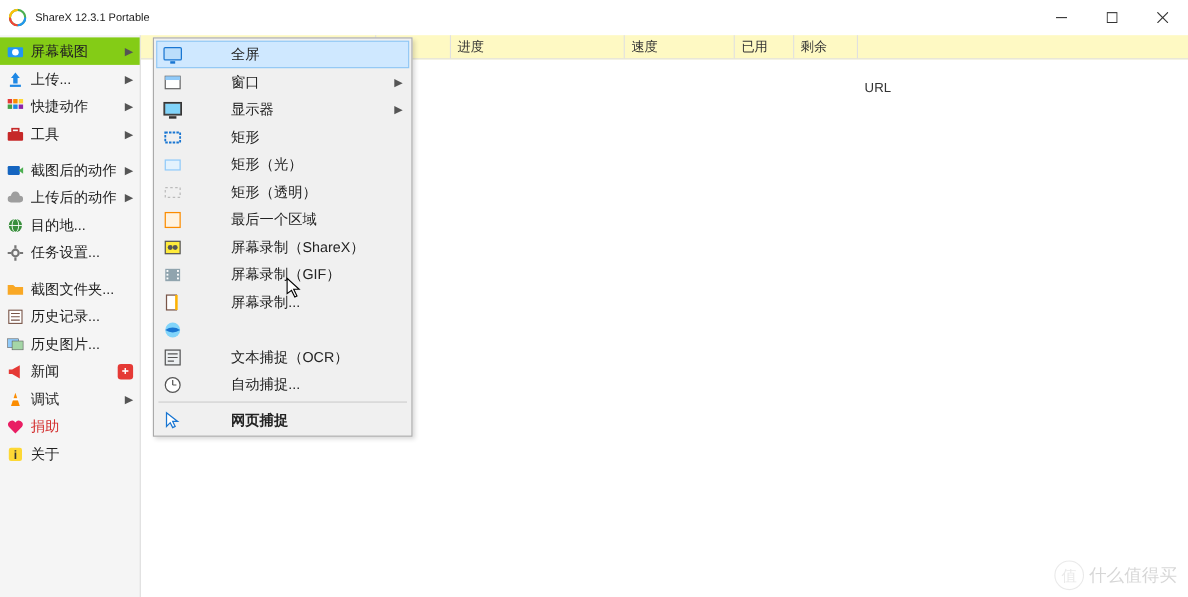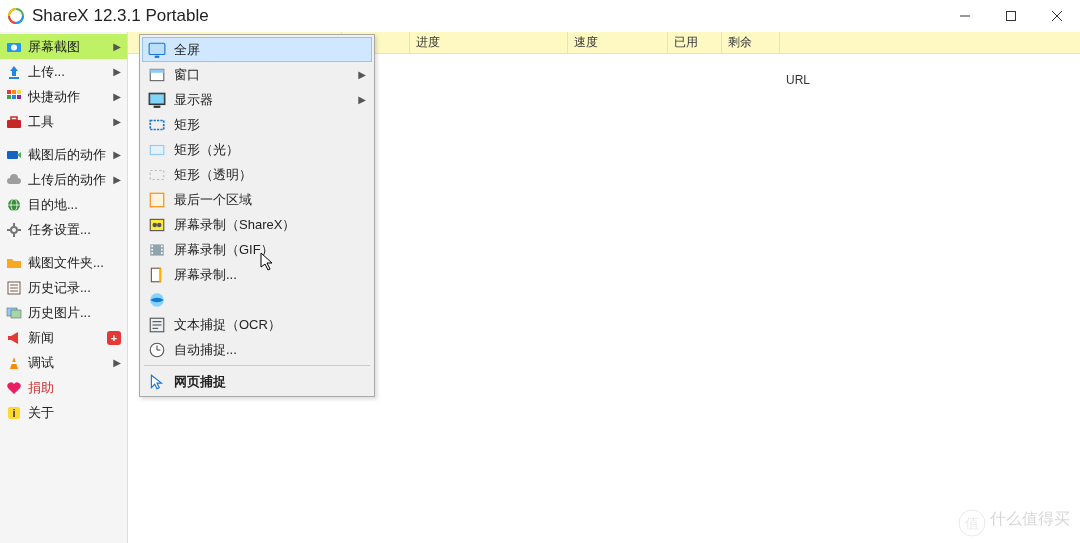--- a/index.html
+++ b/index.html
@@ -1,57 +1,57 @@
 <!DOCTYPE html>
 <html><head>
 <meta charset="utf-8">
 <style>
   * { box-sizing: border-box; margin: 0; padding: 0; }
   body { font-family: "Microsoft YaHei", "Segoe UI", sans-serif; font-size: 13px; color: #222; background: #fff; width: 1080px; height: 543px; overflow: hidden; position: relative; }
   
   
   .titlebar { height: 32px; display: flex; align-items: center; padding-left: 8px; background: #fff; }
   .titlebar .logo { width: 16px; height: 16px; margin-right: 8px; }
-  .titlebar .title { flex: 1; font-size: 17px; }
+  .titlebar .title { flex: 1; font-size: 10px; }
   .titlebar .ctrl { width: 46px; height: 32px; display: flex; align-items: center; justify-content: center; cursor: pointer; }
   
   
   .main { display: flex; height: calc(543px - 32px); }
   
   
   .sidebar { width: 139px; background: #f5f5f5; border-right: 1px solid #ddd; padding-top: 2px; }
   .side-item { height: 25px; display: flex; align-items: center; padding: 0 6px; cursor: pointer; position: relative; }
-  .side-item.active { background: #bef264; }
+  .side-item.active { background: #84cc16; }
   .side-item .icon { width: 16px; height: 16px; margin-right: 6px; flex-shrink: 0; display:flex; align-items:center; justify-content:center; font-size:12px; }
   .side-item .label { flex: 1; white-space: nowrap; overflow: hidden; }
   .side-item .arrow { font-size: 10px; color: #555; margin-left: 4px; }
   .side-item .badge { width: 14px; height: 14px; background: #e53935; color:#fff; border-radius:3px; font-size:11px; display:flex; align-items:center; justify-content:center; margin-left: 4px; font-weight:bold;}
   .side-item.donate .label { color: #d32f2f; }
   
   
   .content { flex: 1; position: relative; }
   .table-header { display: flex; height: 22px; border-bottom: 1px solid #e0e0e0; background:#fef9c3; }
   .th { padding: 0 6px; font-size: 12px; display:flex; align-items:center; border-right:1px solid #e0e0e0; color:#333; }
   .th:last-child{border-right:none;}
   
   
   .submenu { position: absolute; left: 139px; top: 34px; width: 236px; background: #f0f0f0; border: 1px solid #aaa; z-index: 10; padding:2px; box-shadow: 2px 2px 4px rgba(0,0,0,0.15);}
   .sub-item { height: 25px; display: flex; align-items: center; padding: 0 6px; cursor: pointer; position:relative; }
   .sub-item.highlight { background: #cfe8ff; border: 1px solid #8ec6f4; padding: 0 5px; height:25px; }
   .sub-item .icon { width: 18px; height: 18px; margin-right: 8px; flex-shrink:0; display:flex; align-items:center; justify-content:center;}
-  .sub-item .label { flex: 1; }
+  .sub-item .label { flex: 1; margin-left: 36px; }
   .sub-item .arrow { font-size: 10px; color: #555; }
   .sub-sep { height:1px; background:#ccc; margin: 3px 2px; }
   .sub-item.bold .label { font-weight: bold; }
   
   
   .cursor { position:absolute; left: 260px; top: 252px; z-index:20; pointer-events:none;}
   
   
-  .watermark { position:absolute; right: 10px; bottom: 6px; opacity:0.18; font-size:16px; display:flex; align-items:flex-start;}
+  .watermark { position:absolute; right: 10px; bottom: 6px; opacity:0.18; font-size:16px; display:flex; align-items:center;}
   .watermark .wm-icon{width:28px;height:28px;margin-right:4px;}
 </style>
 </head>
 <body>
 
 <div class="titlebar">
   <span class="logo">
     <svg viewBox="0 0 16 16">
         <circle cx="8" cy="8" r="7" fill="none" stroke="#4caf50" stroke-width="2"></circle>
         <circle cx="8" cy="8" r="7" fill="none" stroke="#2196f3" stroke-width="2" stroke-dasharray="11 33"></circle>

